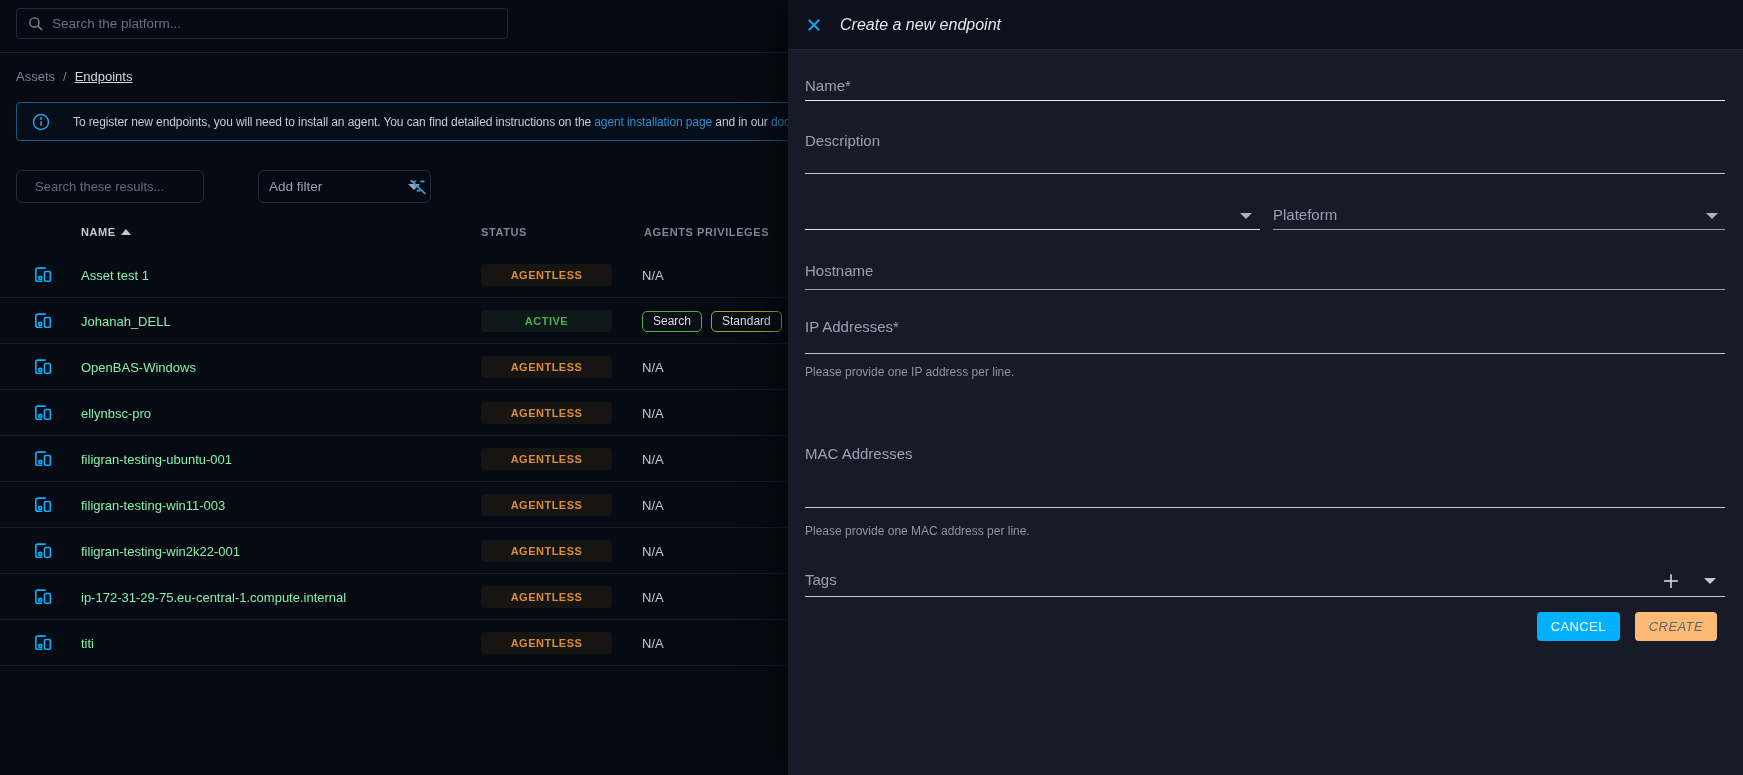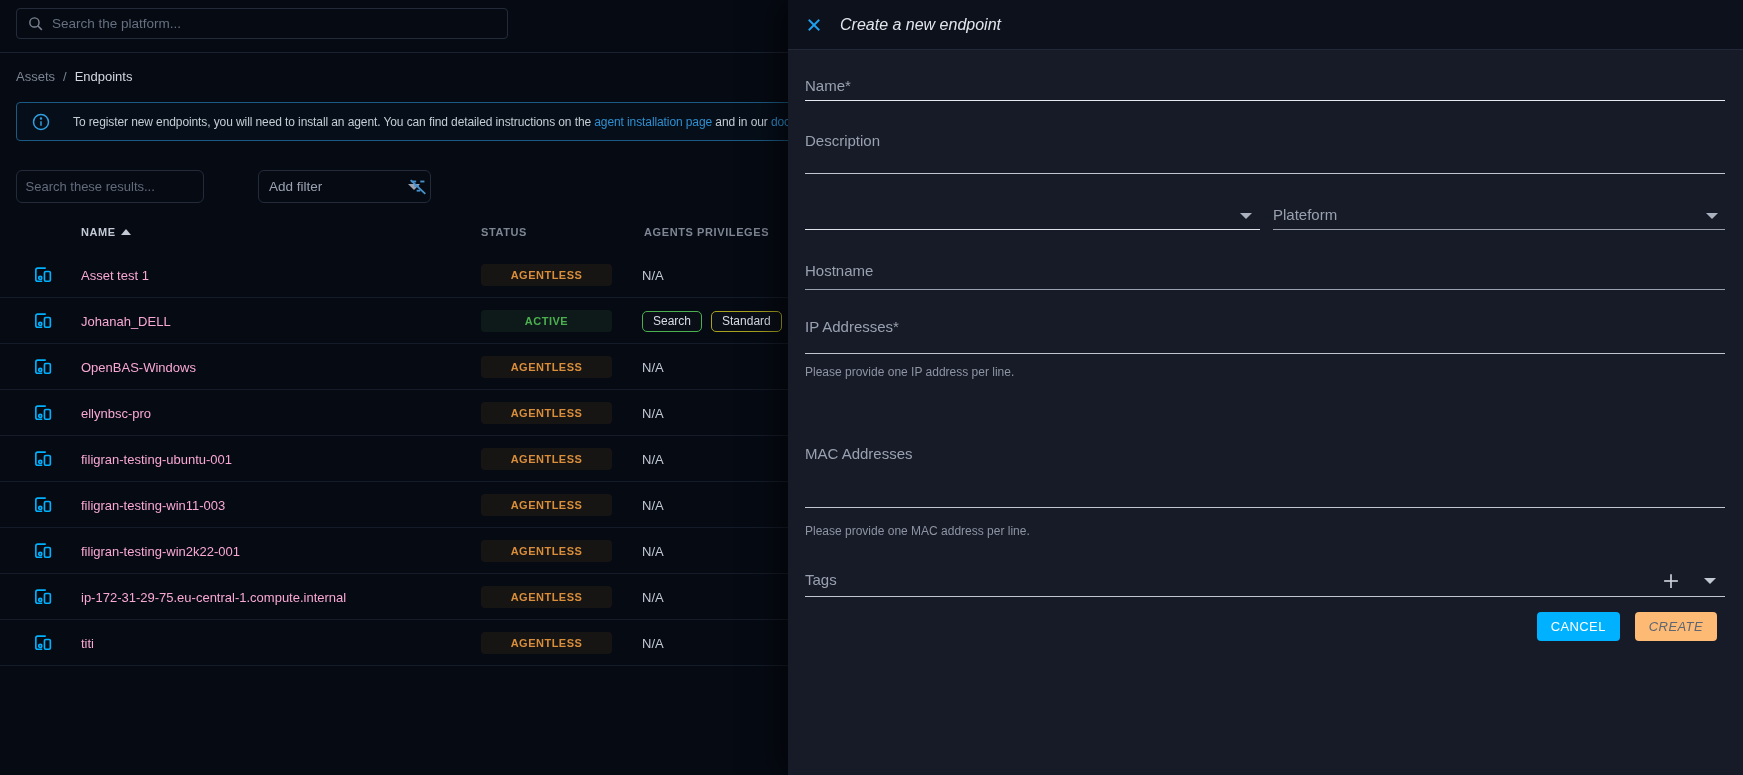--- a/index.html
+++ b/index.html
@@ -17,50 +17,50 @@
   }
   .global-search input, .results-search input {
     flex:1; background:transparent; border:none; outline:none;
     color:#aeb5c2; font-size:13.5px; font-family:inherit;
   }
   .global-search input::placeholder { color:#667080; }
   .results-search input::placeholder { color:#626b7b; font-size:13px; }
   .top-divider { position:absolute; left:0; top:52px; width:100%; height:1px; background:#1a2130; }
   .breadcrumb { position:absolute; left:16px; top:69px; font-size:13px; display:flex; gap:8px; }
   .breadcrumb .bc-dim { color:#7b8492; }
-  .breadcrumb .bc-cur { color:#d3d8e0; font-weight:500; }
+  .breadcrumb .bc-cur { color:#d3d8e0; font-weight:500;text-decoration:underline; }
   .banner {
     position:absolute; left:16px; top:102px; width:1700px; height:39px;
     border:1px solid #1b5a85; border-radius:4px; background:rgba(20,90,140,0.06);
     display:flex; align-items:center; padding:0 14px; gap:22px;
     overflow:hidden; white-space:nowrap;
   }
   .banner-text { font-size:12px; letter-spacing:-0.1px; color:#c4ccd4; }
   .banner-text a { color:#2e8fd0; text-decoration:none; }
   .toolbar-box {
     position:absolute; top:170px; height:33px; border:1px solid #232b3a;
     border-radius:6px; display:flex; align-items:center; padding:0 10px; gap:8px;
   }
-  .results-search { left:16px; width:188px;justify-content:center; }
+  .results-search { left:16px; width:188px; }
   .add-filter { left:218px; width:173px; justify-content:space-between; cursor:pointer;margin-left:40px; }
   .add-filter .af-label { font-size:13.5px; color:#9aa2b1; }
   .caret { width:0; height:0; border-left:6px solid transparent; border-right:6px solid transparent; border-top:6px solid #9aa2b1; }
   .clear-filters { position:absolute; left:407px; top:176px; width:22px; height:22px; cursor:pointer; }
   
   .thead { position:absolute; top:222px; left:0; width:788px; height:22px;
     font-size:11px; font-weight:700; letter-spacing:0.6px; color:#7e8694; }
   .th { position:absolute; top:4px; }
   .th-name { left:81px; color:#c2c9d4; display:flex; align-items:center; gap:5px; cursor:pointer; }
   .sort-tri { width:0; height:0; border-left:5px solid transparent; border-right:5px solid transparent; border-bottom:6px solid #c2c9d4; }
   .th-status { left:481px; }
   .th-priv { left:644px; }
   .rows { position:absolute; top:252px; left:0; width:788px; }
   .row { position:relative; height:46px; border-bottom:1px solid #151b28; cursor:pointer; }
   .row-icon { position:absolute; left:32px; top:12px; width:22px; height:22px; }
-  .row-name { position:absolute; left:81px; top:16px; font-size:13px; color:#f9a8d4; }
+  .row-name { position:absolute; left:81px; top:16px; font-size:13px; color:#86efac; }
   .status-chip {
     position:absolute; left:481px; top:12px; width:131px; height:22px;
     border-radius:4px; display:flex; align-items:center; justify-content:center;
     font-size:11px; font-weight:700; letter-spacing:0.5px;
   }
   .priv-cell { position:absolute; left:642px; top:12px; height:22px; display:flex; align-items:center; font-size:13px; color:#c2c9d4; }
   .priv-chip {
     display:inline-flex; align-items:center; height:21px; padding:0 10px;
     border:1px solid #666; border-radius:5px; font-size:12px; color:#d9dee6;
     margin-right:9px; background:rgba(255,255,255,0.02);

